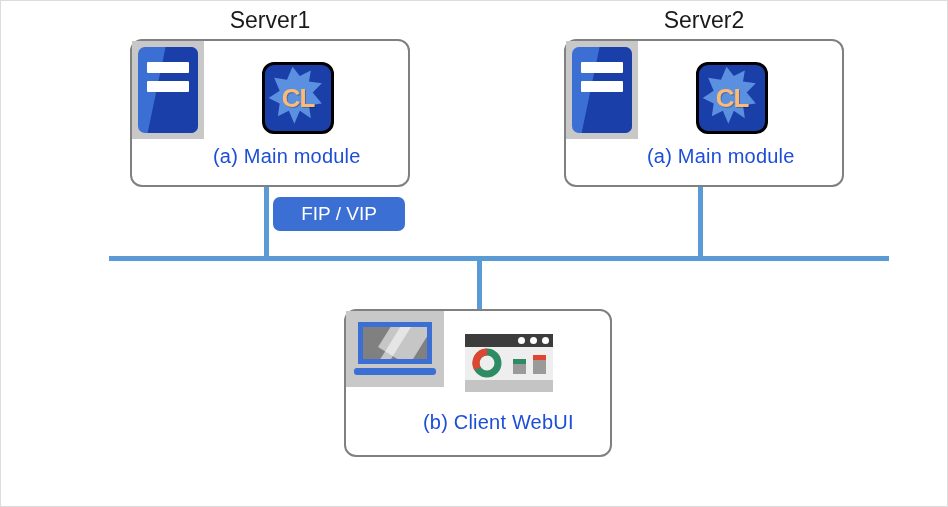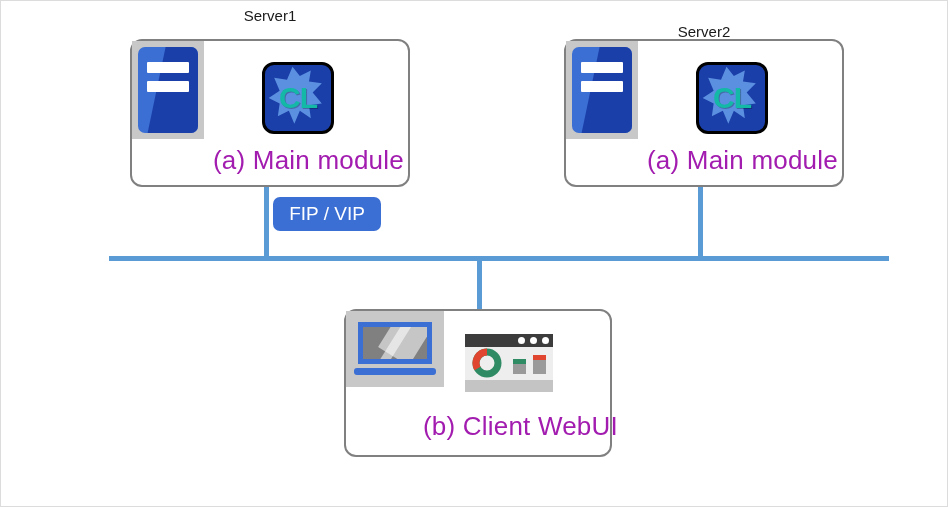--- a/index.html
+++ b/index.html
@@ -16,28 +16,28 @@
     height: 507px;
     background: #ffffff;
     border: 1px solid #dcdcdc;
     box-sizing: border-box;
     overflow: hidden;
   }
 
   
   .caption {
     position: absolute;
-    font-size: 26px;
-    color: #a21caf;
+    font-size: 20px;
+    color: #1d4ed8;
     white-space: nowrap;
     letter-spacing: 0.2px;
   }
   .node-title {
     position: absolute;
-    font-size: 15px;
+    font-size: 23px;
     color: #1a1a1a;
     white-space: nowrap;
     text-align: center;
   }
 
   
   .box {
     position: absolute;
     border: 2px solid #808080;
     border-radius: 12px;
@@ -92,24 +92,24 @@
   .cl-splat {
     position: absolute;
     inset: 0;
   }
   .cl-text {
     position: absolute;
     inset: 0;
     display: flex;
     align-items: center;
     justify-content: center;
-    color: #14b8a6;
+    color: #fdba74;
     font-family: "Liberation Sans", sans-serif;
     font-weight: bold;
-    font-size: 30px;
+    font-size: 26px;
     letter-spacing: -1px;
     text-shadow: 1px 1px 0 rgba(0,0,0,0.25);
   }
 
   
   .laptop-icon {
     position: absolute;
     background: #c8c8c8;
     box-sizing: border-box;
   }
@@ -242,21 +242,21 @@
 
   <div class="cl-icon" style="left:261px; top:61px; width:72px; height:72px;">
     <svg class="cl-splat" viewBox="0 0 72 72" preserveAspectRatio="none">
       <path d="M30 2 L38 12 L50 6 L48 18 L62 20 L52 30 L62 42 L48 44 L50 58 L38 50 L32 64 L26 50 L14 56 L16 42 L4 36 L16 28 L10 14 L24 16 Z" fill="#5b8fe0"></path>
     </svg>
     <div class="cl-text">CL</div>
   </div>
 
   <div class="caption" style="left:212px; top:144px;">(a) Main module</div>
 
-  <div class="node-title" style="left:563px; top:22px; width:280px;">Server2</div>
+  <div class="node-title" style="left:563px; top:6px; width:280px;">Server2</div>
 
   <div class="box" style="left:563px; top:38px; width:280px; height:148px;"></div>
 
   <div class="server-icon" style="left:565px; top:40px; width:72px; height:98px;">
     <div class="server-icon-body">
       <div class="shade"></div>
       <div class="bar b1"></div>
       <div class="bar b2"></div>
     </div>
   </div>
@@ -271,21 +271,21 @@
   <div class="caption" style="left:646px; top:144px;">(a) Main module</div>
 
   <div class="line-v" style="left:263px; top:186px; height:73px;"></div>
 
   <div class="line-v" style="left:697px; top:186px; height:73px;"></div>
 
   <div class="line-h" style="left:108px; top:255px; width:780px;"></div>
 
   <div class="line-v" style="left:476px; top:255px; height:55px;"></div>
 
-  <div class="badge" style="left:272px; top:196px; width:108px; height:34px;">FIP / VIP</div>
+  <div class="badge" style="left:272px; top:196px; width:132px; height:34px;">FIP / VIP</div>
 
   <div class="box" style="left:343px; top:308px; width:268px; height:148px;"></div>
 
   <div class="laptop-icon" style="left:345px; top:310px; width:98px; height:76px;">
     <div class="laptop-screen">
       <div class="glare"></div>
       <div class="glare2"></div>
     </div>
     <div class="laptop-base"></div>
   </div>

